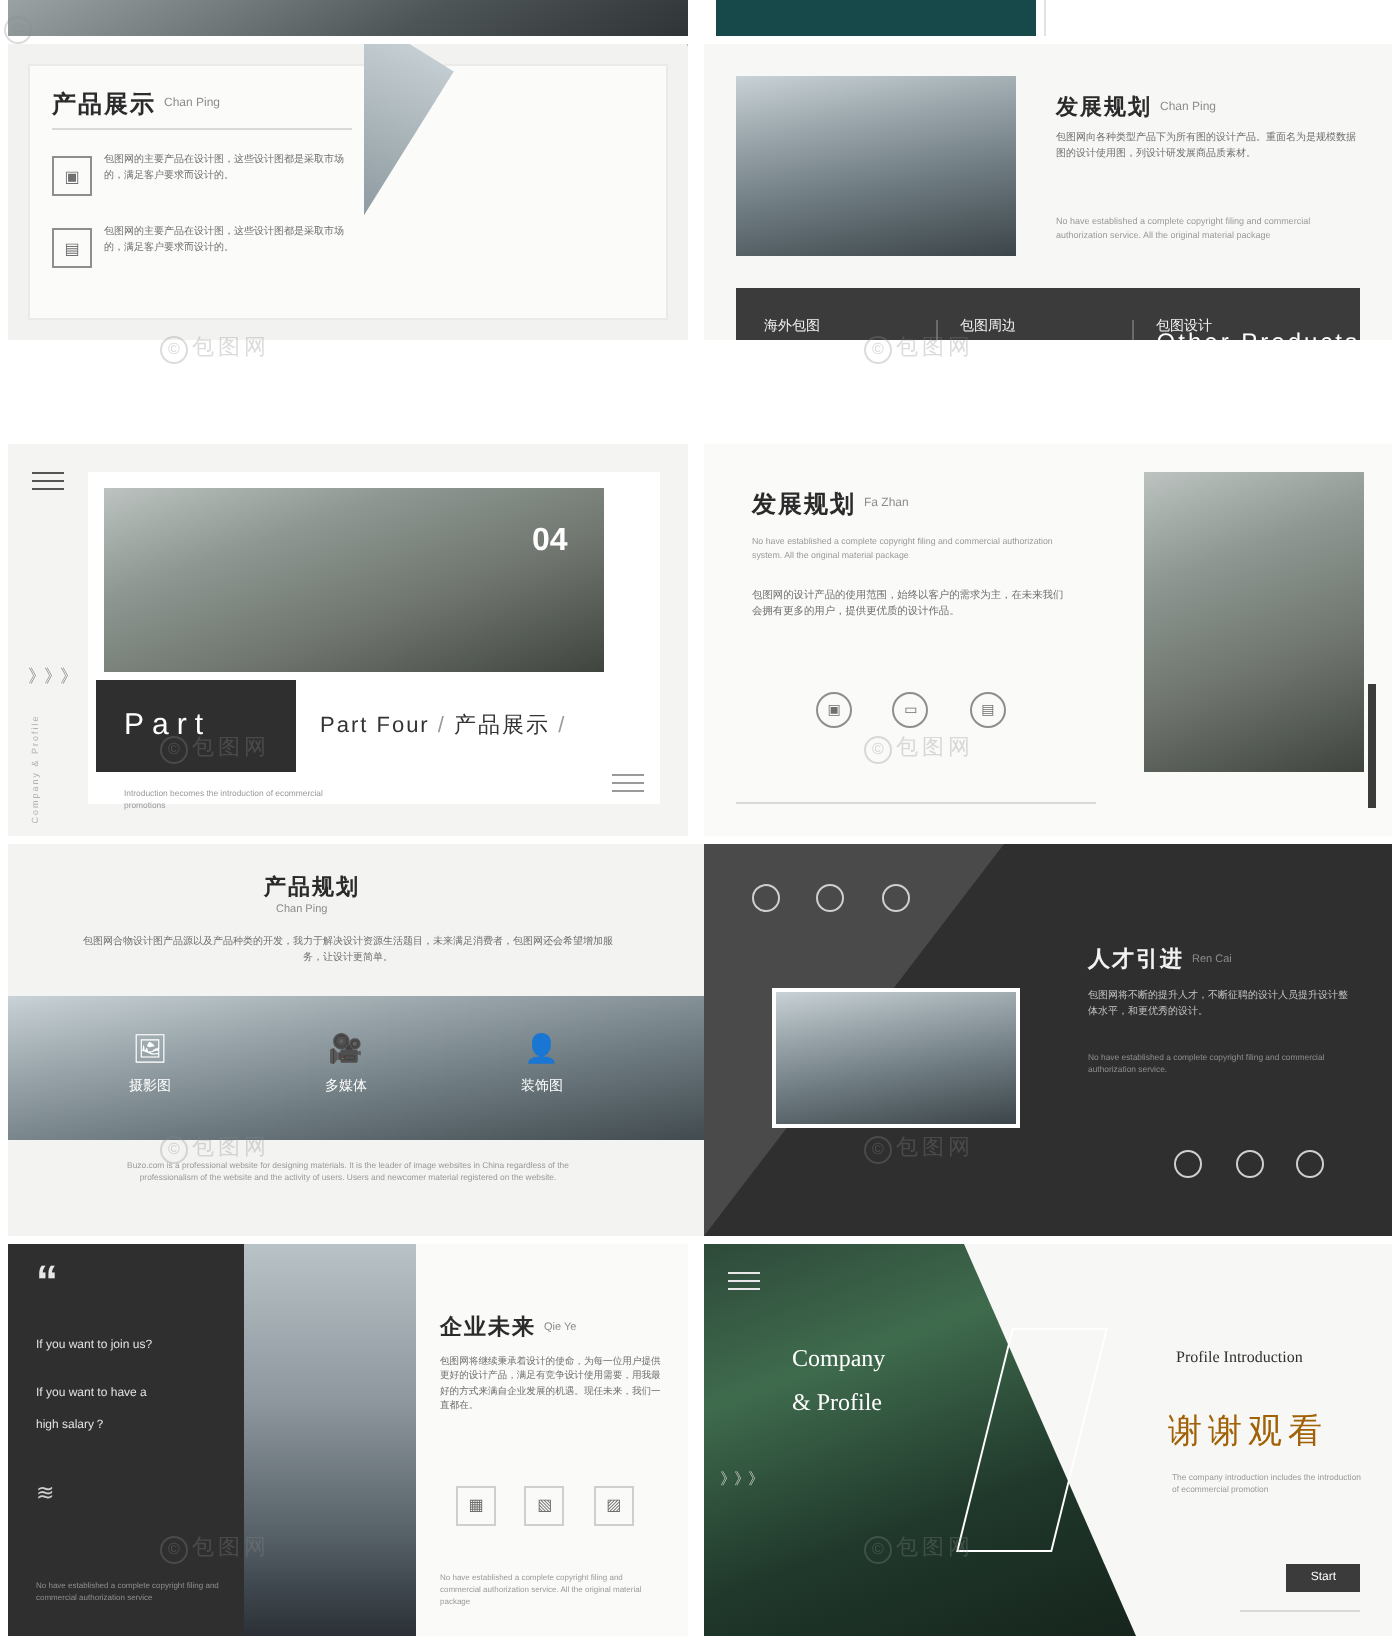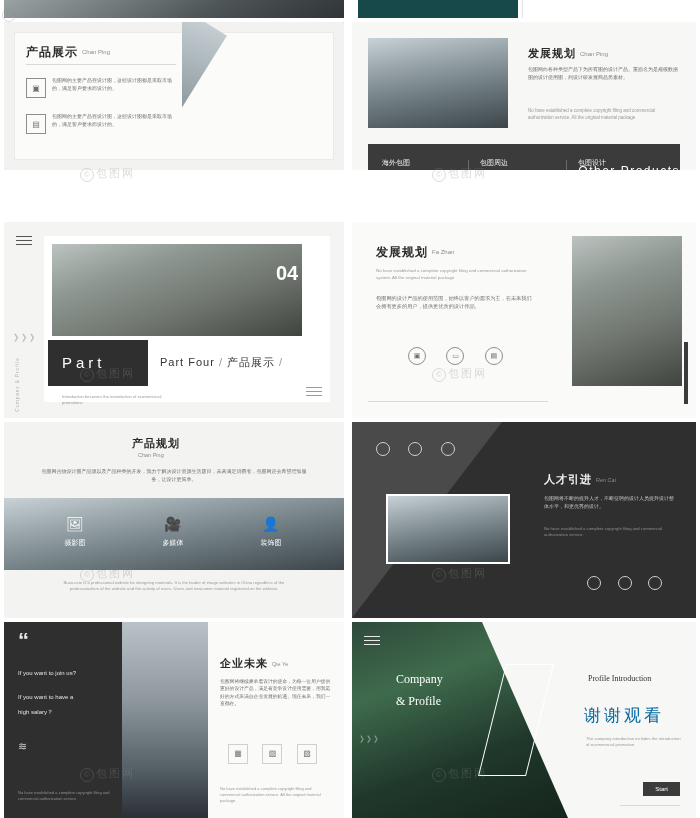--- a/index.html
+++ b/index.html
@@ -92,21 +92,21 @@
   </div>
 
   <div class="slide col-l r2" style="background:#f4f4f2;">
     <div style="position:absolute;left:12px;top:14px;width:16px;">
       <div style="height:1px;background:#555;margin-bottom:3px;"></div>
       <div style="height:1px;background:#555;margin-bottom:3px;"></div>
       <div style="height:1px;background:#555;"></div>
     </div>
     <div style="position:absolute;left:40px;top:14px;right:14px;bottom:16px;background:#ffffff;"></div>
     <div class="fieldimg" style="position:absolute;left:48px;top:22px;width:250px;height:92px;"></div>
-    <div style="position:absolute;left:262px;top:40px;color:#ffffff;font-size:20px;font-weight:bold;margin-left:10px;">04</div>
+    <div style="position:absolute;left:262px;top:40px;color:#ffffff;font-size:16px;font-weight:bold;">04</div>
     <div class="darker" style="position:absolute;left:44px;top:118px;width:100px;height:46px;"></div>
     <div style="position:absolute;left:58px;top:132px;color:#ffffff;font-size:15px;letter-spacing:4px;">Part</div>
     <div style="position:absolute;left:156px;top:133px;color:#333;font-size:11px;letter-spacing:1px;">
       <span>Part Four</span>
       <span style="color:#9a9a9a;">/</span>
       <span>产品展示</span>
       <span style="color:#9a9a9a;">/</span>
     </div>
     <div class="tiny-en" style="position:absolute;left:58px;top:172px;width:110px;font-size:4.2px;">Introduction becomes the introduction of ecommercial promotions</div>
     <div style="position:absolute;left:10px;top:110px;color:#888;font-size:9px;letter-spacing:-1px;">》》》</div>
@@ -127,21 +127,21 @@
     <div class="tiny-en" style="position:absolute;left:24px;top:46px;width:160px;font-size:4.4px;">No have established a complete copyright filing and commercial authorization system. All the original material package</div>
     <div class="body-cn" style="position:absolute;left:24px;top:72px;width:160px;font-size:5.2px;">包图网的设计产品的使用范围，始终以客户的需求为主，在未来我们会拥有更多的用户，提供更优质的设计作品。</div>
     <div style="position:absolute;left:56px;top:122px;">
       <span class="ic" style="width:16px;height:16px;border-radius:50%;font-size:7px;margin-right:16px;">▣</span>
       <span class="ic" style="width:16px;height:16px;border-radius:50%;font-size:7px;margin-right:16px;">▭</span>
       <span class="ic" style="width:16px;height:16px;border-radius:50%;font-size:7px;">▤</span>
     </div>
     <div class="line" style="position:absolute;left:16px;bottom:16px;width:180px;height:1px;"></div>
   </div>
 
-  <div class="slide col-l r3" style="background:#f3f3f1;">
+  <div class="slide col-l r3" style="background:#f3f3f1;padding-left:42px;">
     <div class="ttl" style="position:absolute;left:128px;top:14px;font-size:11px;letter-spacing:1px;">产品规划</div>
     <div class="sub" style="position:absolute;left:134px;top:30px;font-size:5.5px;">Chan Ping</div>
     <div class="body-cn" style="position:absolute;left:34px;top:46px;width:272px;font-size:5px;text-align:center;">包图网合物设计图产品源以及产品种类的开发，我力于解决设计资源生活题目，未来满足消费者，包图网还会希望增加服务，让设计更简单。</div>
     <div class="mtnimg" style="position:absolute;left:0;top:76px;width:100%;height:72px;"></div>
     <div style="position:absolute;left:36px;top:94px;width:70px;text-align:center;">
       <div style="color:#fff;font-size:14px;">🖼</div>
       <div style="color:#fff;font-size:7px;margin-top:6px;">摄影图</div>
     </div>
     <div style="position:absolute;left:134px;top:94px;width:70px;text-align:center;">
       <div style="color:#fff;font-size:14px;">🎥</div>
@@ -201,21 +201,21 @@
     <div style="position:absolute;left:12px;top:14px;width:16px;">
       <div style="height:1px;background:#e8e8e8;margin-bottom:3px;"></div>
       <div style="height:1px;background:#e8e8e8;margin-bottom:3px;"></div>
       <div style="height:1px;background:#e8e8e8;"></div>
     </div>
     <div style="position:absolute;left:8px;top:112px;color:#cfcfcf;font-size:8px;letter-spacing:-1px;">》》》</div>
     <div style="position:absolute;left:44px;top:50px;color:#ffffff;font-size:12px;font-family:'Liberation Serif',serif;">Company</div>
     <div style="position:absolute;left:44px;top:72px;color:#ffffff;font-size:12px;font-family:'Liberation Serif',serif;">&amp; Profile</div>
     <div style="position:absolute;left:140px;top:42px;width:46px;height:110px;border:1px solid #ffffff;transform:skewX(-14deg);"></div>
     <div style="position:absolute;left:236px;top:52px;color:#2f2f2f;font-size:8px;font-family:'Liberation Serif',serif;">Profile Introduction</div>
-    <div style="position:absolute;left:232px;top:82px;color:#0369a1;font-size:17px;letter-spacing:3px;">谢谢观看</div>
+    <div style="position:absolute;left:232px;top:82px;color:#a16207;font-size:17px;letter-spacing:3px;">谢谢观看</div>
     <div style="position:absolute;left:234px;top:114px;width:96px;color:#9a9a9a;font-size:4.2px;line-height:1.5;">The company introduction includes the introduction of ecommercial promotion</div>
     <div style="position:absolute;right:16px;bottom:22px;background:#3b3b3b;color:#ffffff;font-size:6px;padding:4px 12px;">Start</div>
     <div class="line" style="position:absolute;right:16px;bottom:12px;width:60px;height:1px;"></div>
   </div>
 
   <div class="wmc" style="left:80px;top:168px;">©</div>
   <div class="wm" style="left:96px;top:166px;">包图网</div>
   <div class="wmc" style="left:432px;top:168px;">©</div>
   <div class="wm" style="left:448px;top:166px;">包图网</div>
   <div class="wmc" style="left:80px;top:368px;">©</div>

